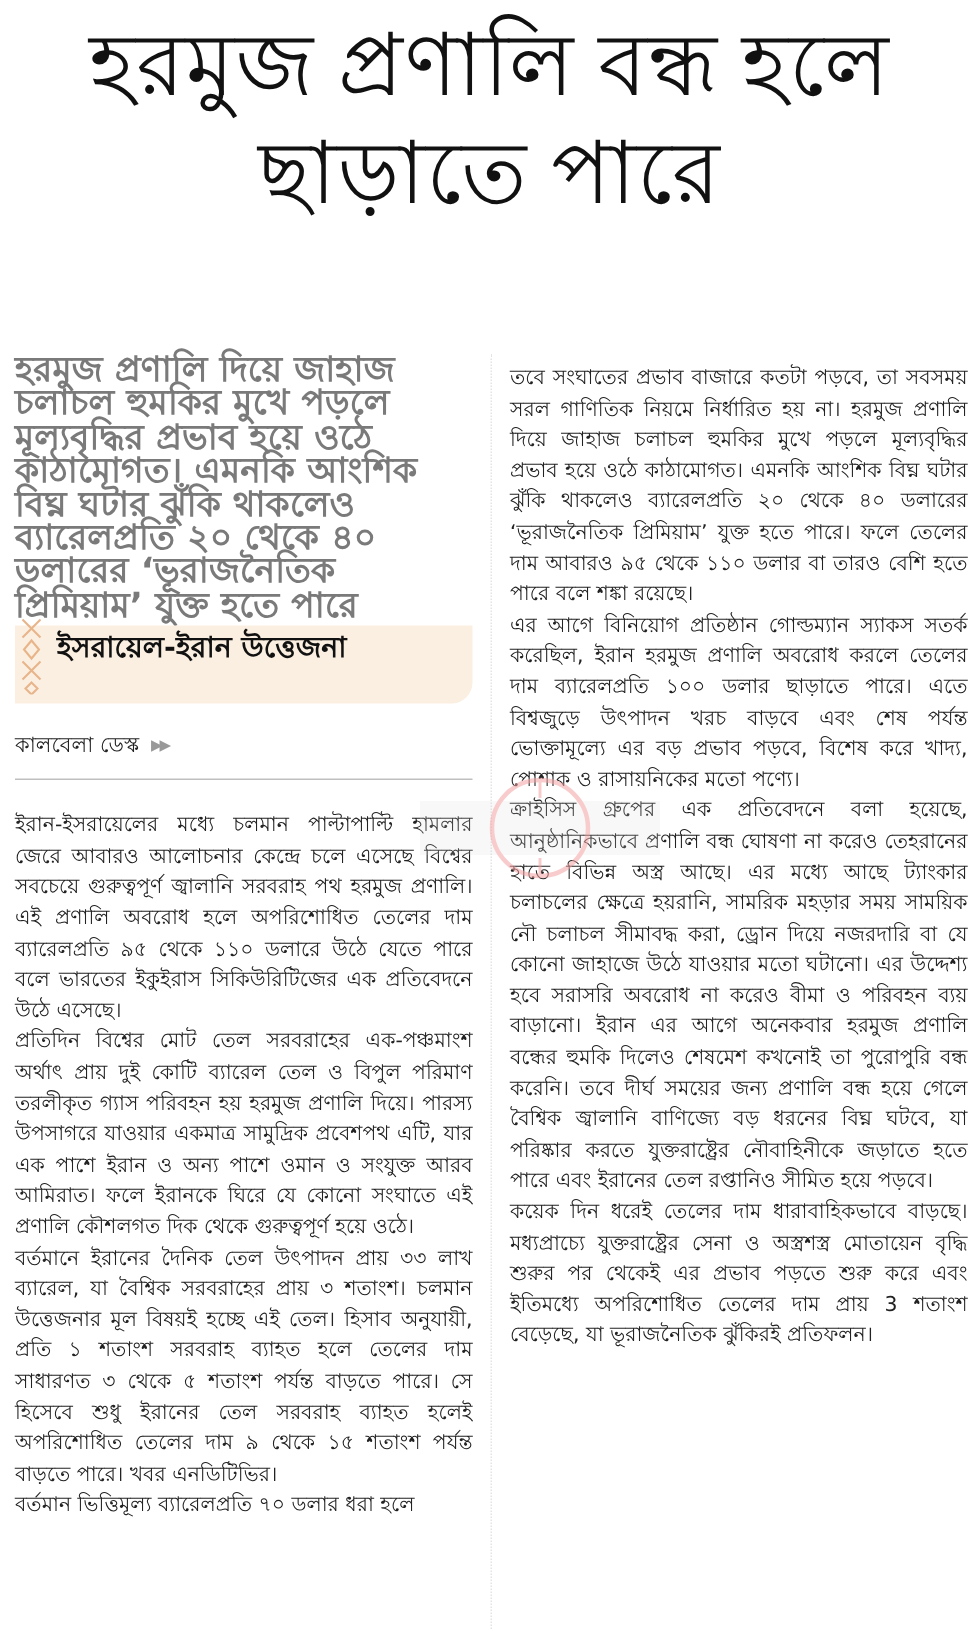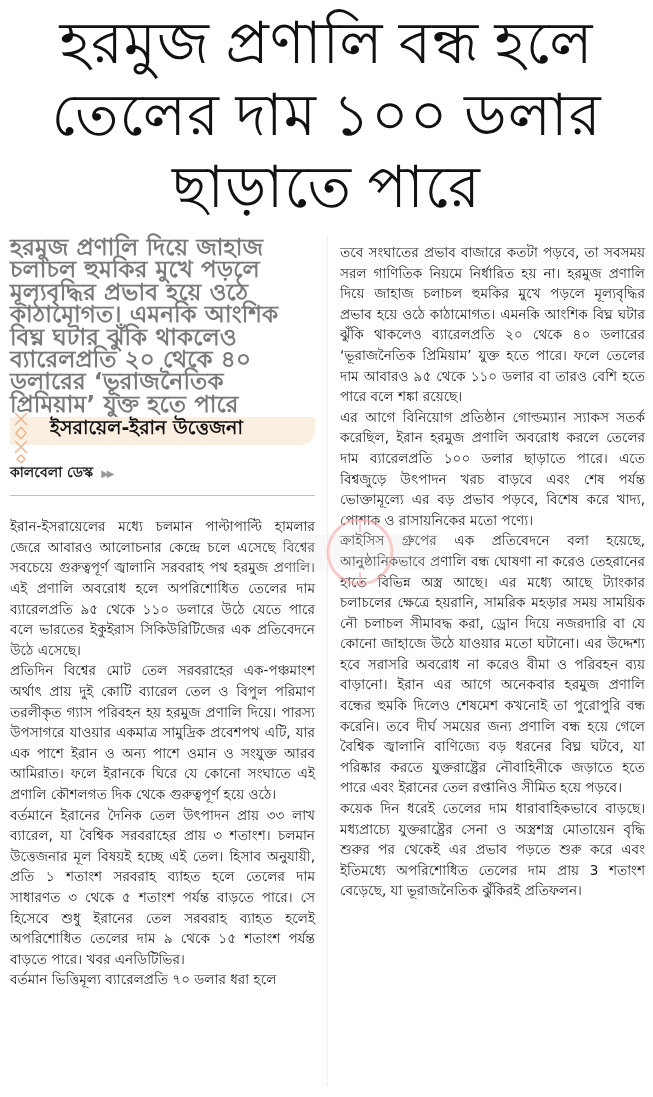--- a/index.html
+++ b/index.html
@@ -16,34 +16,34 @@
 
   .col-left { position: absolute; left: 10px; top: 236px; width: 305px; }
   .col-right { position: absolute; left: 340px; top: 242px; width: 305px; }
 
   .deck {
     font-size: 23px; line-height: 22.4px; color: #7a7a7a;
     font-weight: bold; letter-spacing: 0.1px;
   }
 
   .tag {
-    position: relative; margin-top: 2px; margin-left: 0; width: 305px; height: 28px;
+    position: relative; margin-top: 2px; margin-left: 0; width: 305px; height: 52px;
     background: #fbefe1; border-radius: 0 0 14px 0;
-    display: flex; align-items: flex-end; padding-left: 40px;
+    display: flex; align-items: flex-start; padding-left: 28px;
   }
   .tag-ornament {
     position: absolute; left: 4px; top: -6px; width: 14px; height: 52px;
   }
   .tag-label { font-size: 19px; font-weight: bold; color: #111; }
 
   .byline-row {
     margin-top: 16px; display: flex; align-items: center; gap: 8px;
     padding-bottom: 10px; border-bottom: 1px solid #bfbfbf;
   }
-  .byline { font-size: 14px; font-weight: bold; color: #222; }
+  .byline { font-size: 14px; font-weight: normal; color: #222; }
   .byline-arrows { font-size: 10px; color: #999; letter-spacing: -2px; }
 
   .body-text { font-size: 13.6px; line-height: 20.6px; color: #222; text-align: justify; }
   .body-text p { margin: 0; }
   .left-body { margin-top: 20px; }
 
   .divider-v {
     position: absolute; left: 327px; top: 236px; width: 0; height: 850px;
     border-left: 1px dotted #e4e4e4;
   }
@@ -51,21 +51,20 @@
   .watermark {
     position: absolute; left: 280px; top: 512px; width: 160px; height: 80px;
     pointer-events: none; opacity: 0.55;
   }
 </style>
 </head>
 <body>
 
 <div class="headline">
   <span class="line">হরমুজ প্রণালি বন্ধ হলে</span>
-  <span class="line">তেলের দাম ১০০ ডলার</span>
   <span class="line">ছাড়াতে পারে</span>
 </div>
 
 <div class="divider-v"></div>
 
 <div class="col-left">
   <div class="deck">হরমুজ প্রণালি দিয়ে জাহাজ চলাচল হুমকির মুখে পড়লে মূল্যবৃদ্ধির প্রভাব হয়ে ওঠে কাঠামোগত। এমনকি আংশিক বিঘ্ন ঘটার ঝুঁকি থাকলেও ব্যারেলপ্রতি ২০ থেকে ৪০ ডলারের ‘ভূরাজনৈতিক প্রিমিয়াম’ যুক্ত হতে পারে</div>
 
   <div class="tag">
     <svg class="tag-ornament" viewBox="0 0 14 52">

